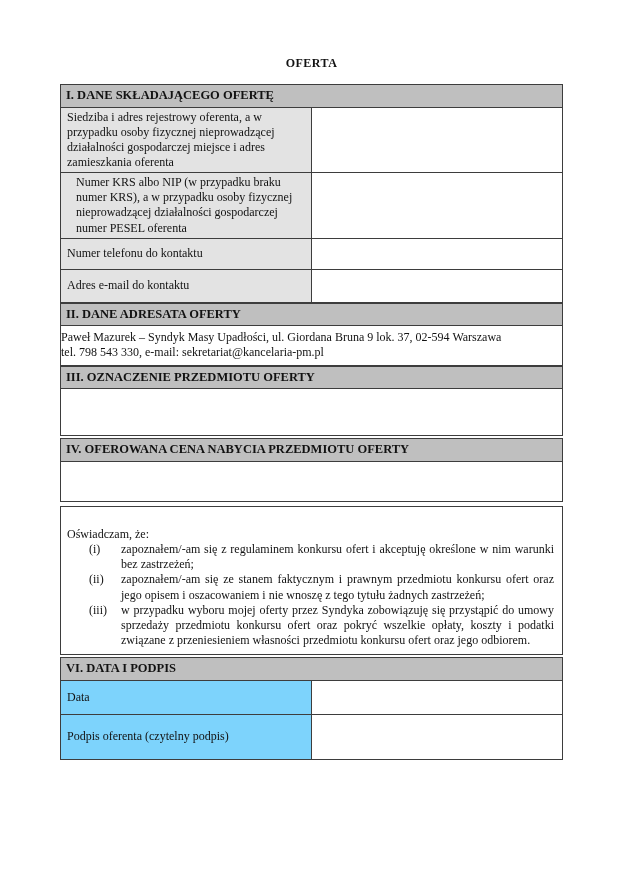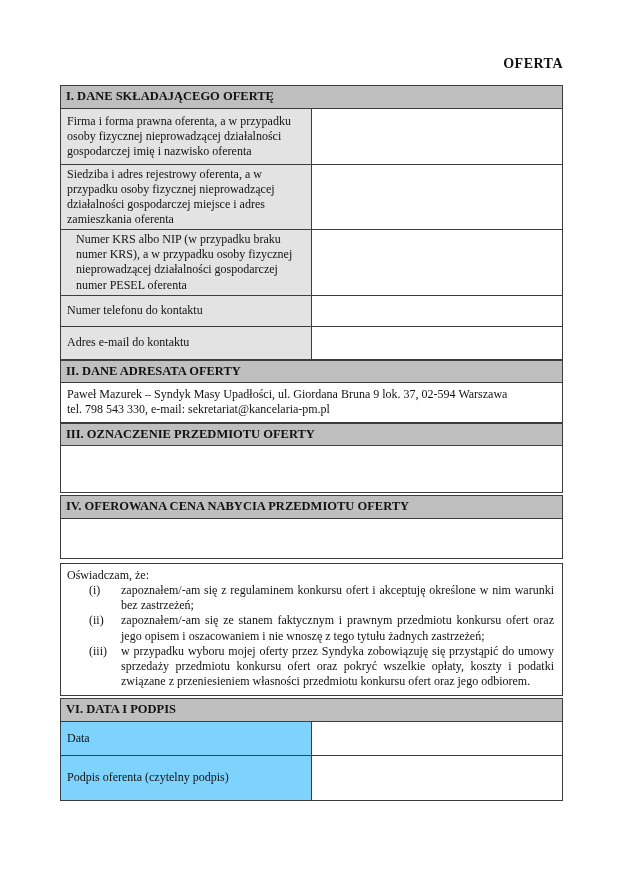--- a/index.html
+++ b/index.html
@@ -13,23 +13,23 @@
     color: #121212;
     overflow: hidden;
   }
   .content {
     position: absolute;
     left: 60px;
     top: 56px;
     width: 503px;
   }
   .doc-title {
-    text-align: right;
+    text-align: center;
     font-weight: bold;
-    font-size: 14px;
+    font-size: 12px;
     letter-spacing: 0.5px;
     margin-bottom: 13px;
   }
   table.sec {
     width: 100%;
     border-collapse: collapse;
     table-layout: fixed;
     font-size: 12px;
     line-height: 1.26;
     border-radius: 10px;
@@ -50,27 +50,27 @@
     padding: 2px 6px;
   }
   .s1-value { background: #ffffff; }
   .col-label-1 { width: 237px; }
   .col-label-6 { width: 110px; }
   .h-r1 td { height: 56px; }
   .h-r2 td { height: 58px; }
   .h-r3 td { height: 65px; padding-left: 15px; }
   .h-r4 td { height: 31px; }
   .h-r5 td { height: 33px; }
-  .s2-body { padding: 4px 6px; height: 37px; vertical-align: top; }
+  .s2-body { padding: 4px 0; height: 37px; vertical-align: top; }
   .s3-box { height: 47px; background: #ffffff; }
   .s4-box { height: 40px; background: #ffffff; }
   .gap2 { margin-top: 2px; }
   .gap4 { margin-top: 4px; }
   .s5-body { padding: 4px 6px 6px 6px; vertical-align: top; }
-  .decl-intro { padding-left: 0px; }
+  .decl-intro { padding-left: 0px; margin-top: 16px; }
   .decl-item {
     display: flex;
     padding-left: 22px;
   }
   .decl-marker {
     flex: 0 0 32px;
   }
   .decl-text {
     flex: 1 1 auto;
     text-align: justify;
@@ -86,24 +86,20 @@
 
 <div class="page">
   <div class="content">
 
     <div class="doc-title">OFERTA</div>
 
     <table class="sec">
       <tbody>
           <tr>
         <td class="sec-header" colspan="2">I. DANE SKŁADAJĄCEGO OFERTĘ</td>
-      </tr>
-      <tr class="h-r1">
-        <td class="s1-label col-label-1">Firma i forma prawna oferenta, a w przypadku osoby fizycznej nieprowadzącej działalności gospodarczej imię i nazwisko oferenta</td>
-        <td class="s1-value"></td>
       </tr>
       <tr class="h-r2">
         <td class="s1-label col-label-1">Siedziba i adres rejestrowy oferenta, a w przypadku osoby fizycznej nieprowadzącej działalności gospodarczej miejsce i adres zamieszkania oferenta</td>
         <td class="s1-value"></td>
       </tr>
       <tr class="h-r3">
         <td class="s1-label col-label-1">Numer KRS albo NIP (w przypadku braku numer KRS), a w przypadku osoby fizycznej nieprowadzącej działalności gospodarczej numer PESEL oferenta</td>
         <td class="s1-value"></td>
       </tr>
       <tr class="h-r4">

